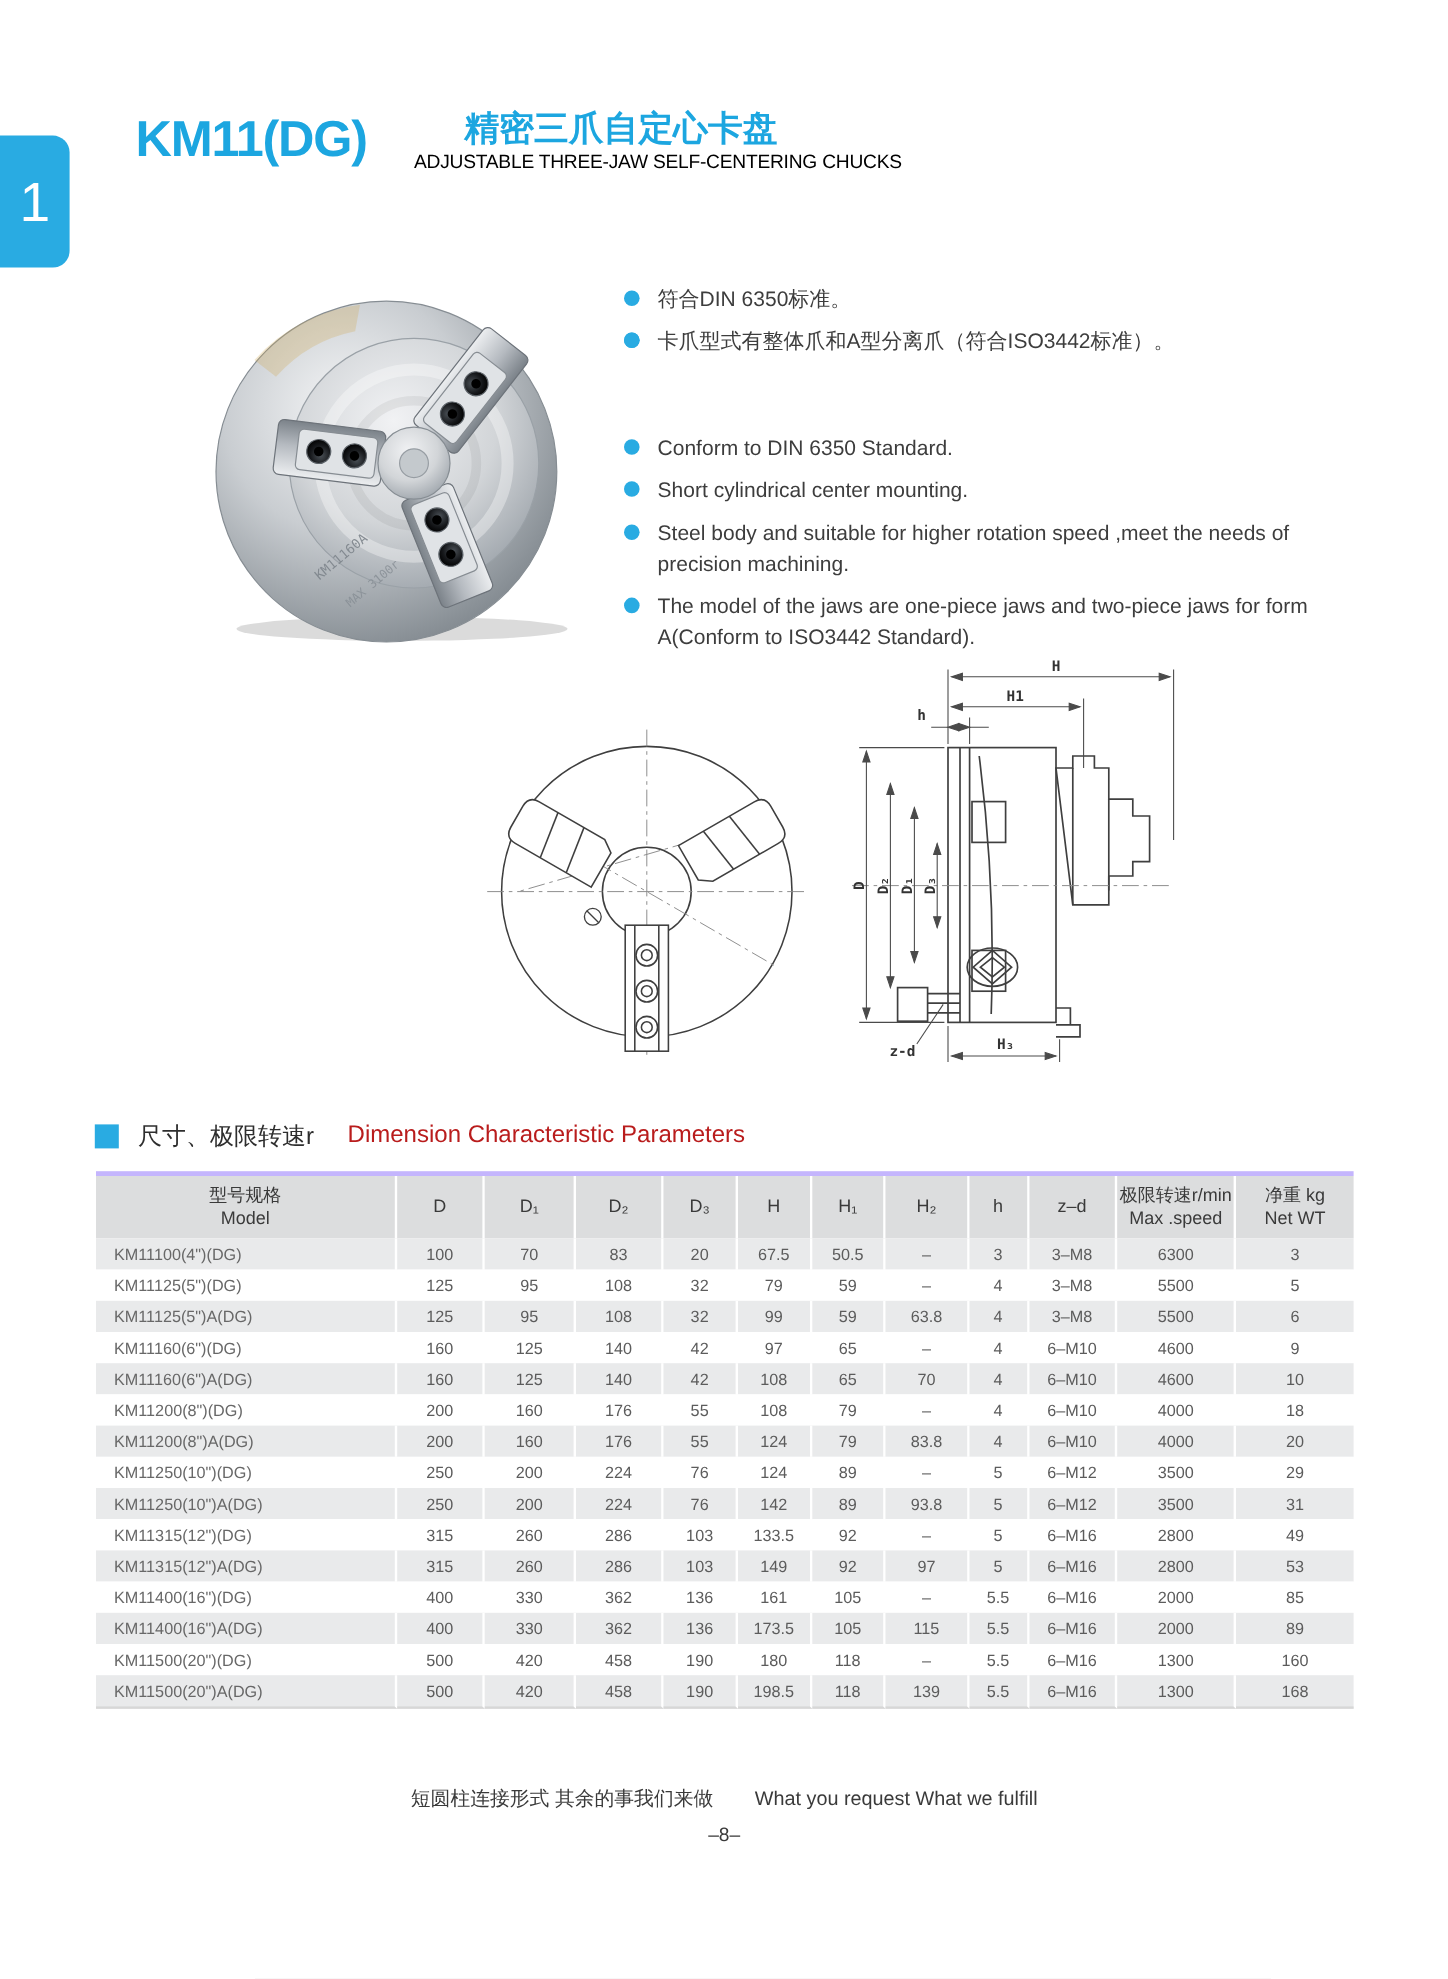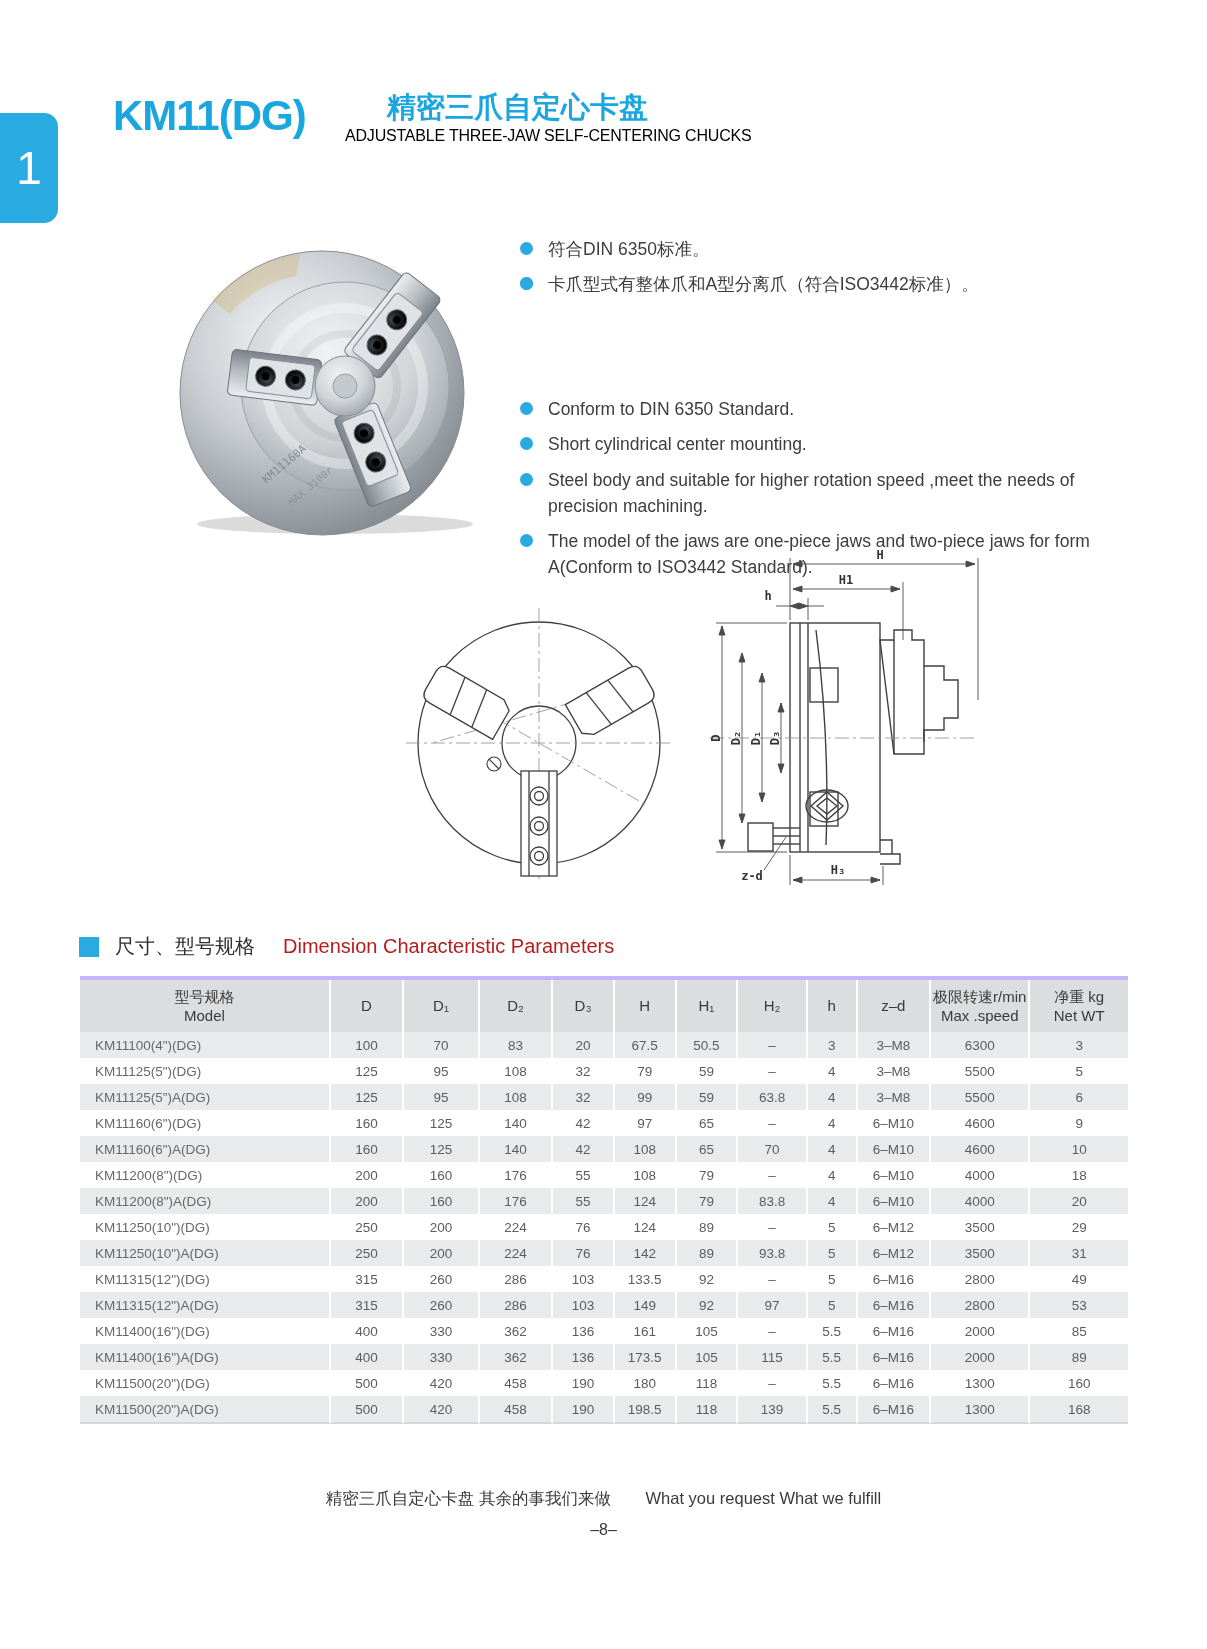--- a/index.html
+++ b/index.html
@@ -19,21 +19,21 @@
   }
   .title-zh{
     position:absolute;left:345px;top:88px;font-size:29px;font-weight:700;color:#1CA6E0;margin-left:42px;
   }
   .title-en{
     position:absolute;left:345px;top:127px;font-size:16px;color:#000000;letter-spacing:-0.2px;
   }
   
   .bullets{position:absolute;left:520px;list-style:none;margin:0;padding:0;width:575px;}
   .bullets-zh{top:236px;}
-  .bullets-en{top:360px;margin-top:36px;}
+  .bullets-en{top:360px;}
   .bullets li{
     position:relative;padding-left:28px;margin-bottom:9px;font-size:17.5px;line-height:1.5;
     color:#3d3d3d;
   }
   .bullets li .dot{
     position:absolute;left:0;top:6px;width:13px;height:13px;border-radius:50%;background:#29ABE2;
   }
   
   .photo-wrap{position:absolute;left:150px;top:238px;width:360px;height:300px;}
   .draw-front{position:absolute;left:392px;top:568px;width:334px;height:318px;}
@@ -288,21 +288,21 @@
         <text x="76" y="202" text-anchor="middle" transform="rotate(-90 76 198)">D₁</text>
         <text x="95" y="202" text-anchor="middle" transform="rotate(-90 95 198)">D₃</text>
         <text x="72" y="340" text-anchor="middle">z-d</text>
         <text x="158" y="334" text-anchor="middle">H₃</text>
       </g>
     </svg>
   </div>
 
   <div class="section-head">
     <span class="sq"></span>
-    <span class="zh">尺寸、型号规格</span>
+    <span class="zh">尺寸、极限转速r</span>
     <span class="en">Dimension  Characteristic Parameters</span>
   </div>
 
   <table class="dim-table">
     <colgroup>
       <col style="width:252px">
         <col style="width:74px">
         <col style="width:76px">
         <col style="width:74px">
       <col style="width:62px">
@@ -547,18 +547,18 @@
           <td>139</td>
           <td>5.5</td>
           <td>6–M16</td>
           <td>1300</td>
           <td>168</td>
         </tr>
       </tbody>
   </table>
 
   <div class="slogan">
-    <span class="zh">精密三爪自定心卡盘  其余的事我们来做</span>
+    <span class="zh">短圆柱连接形式  其余的事我们来做</span>
     <span class="en">What you request  What we fulfill</span>
   </div>
   <div class="page-num">–8–</div>
 
 </div>
 
 </body></html>

